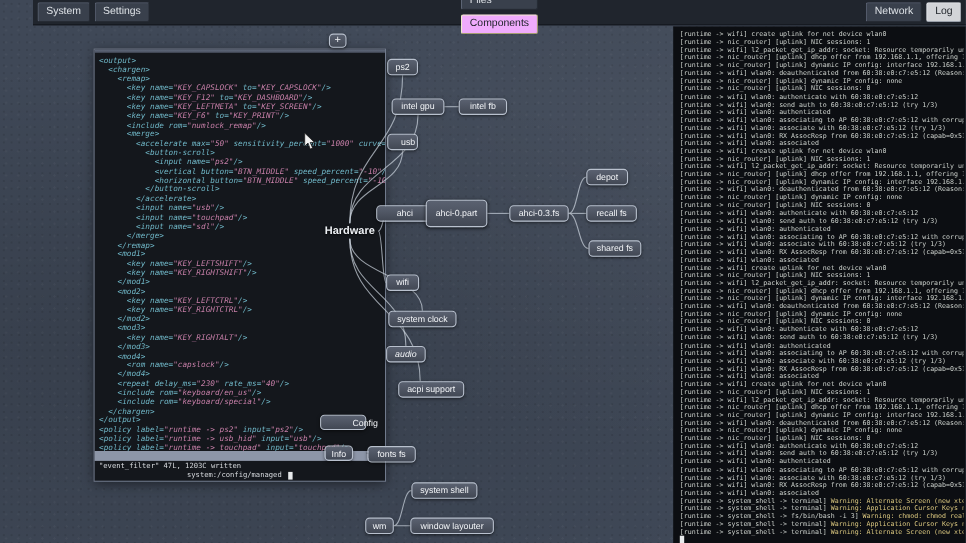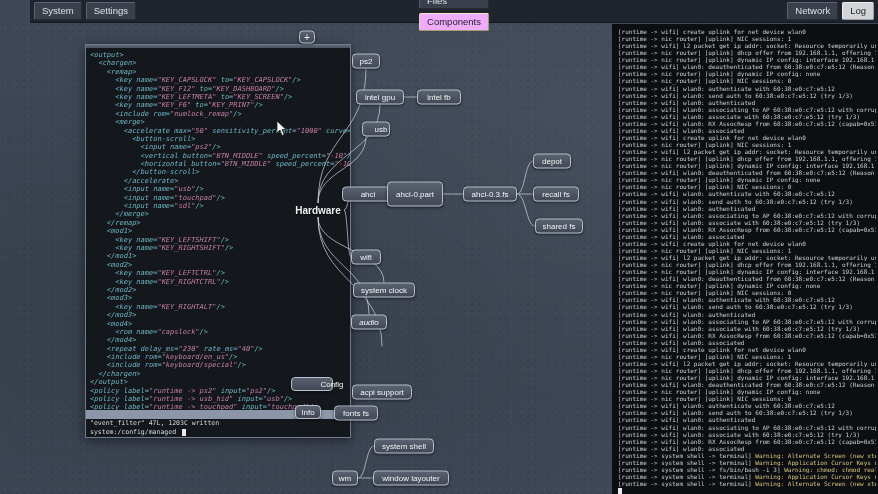--- a/index.html
+++ b/index.html
@@ -62,21 +62,21 @@
     padding:0 5px;display:flex;justify-content:flex-end;gap:16px;box-sizing:border-box;
   }
   .vim-msg{
     position:absolute;left:0;right:0;bottom:9px;height:9px;
     color:#d7dade;font-family:"DejaVu Sans Mono",monospace;font-size:6.5px;line-height:9px;
     padding:0 4px;white-space:pre;
   }
   .shell-line{
     position:absolute;left:0;right:0;bottom:0;height:9px;
     color:#d7dade;font-family:"DejaVu Sans Mono",monospace;font-size:6.5px;line-height:9px;
-    padding:0 4px;white-space:pre;
+    padding:0 4px;white-space:pre;text-align:center;
   }
   .cursor-block{display:inline-block;width:4px;height:7px;background:#e8eaec;vertical-align:middle;margin-left:2px;}
 
   
   #edges{position:absolute;inset:0;z-index:20;pointer-events:none;}
   #edges path{stroke:#cdd5e0;stroke-width:1;fill:none;opacity:.7;}
   .graph-nodes{position:absolute;inset:0;z-index:21;pointer-events:none;}
   .gnode,.glabel,.addbtn{
     position:absolute;transform:translate(-50%,-50%);
     display:flex;align-items:center;justify-content:center;
@@ -226,31 +226,31 @@
     <path d="M318,217 C318,265.75 369,265.75 369,314.5"></path>
     <path d="M318,217 C318,281.75 382,281.75 382,346.5"></path>
     <path d="M358,478 C366,478 366,446 374,446"></path>
     <path d="M358,478 C365.5,478 365.5,478 373,478"></path>
   </svg>
 <div class="graph-nodes">
     <div class="glabel" style="left: 318px; top: 210px; width: 52px; height: 14px;">Hardware</div>
     <div class="gnode" style="left: 366px; top: 61px; width: 28px; height: 15px;">ps2</div>
     <div class="gnode" style="left: 380px; top: 97px; width: 48px; height: 15px;">intel gpu</div>
     <div class="gnode" style="left: 439px; top: 97px; width: 44px; height: 15px;">intel fb</div>
-    <div class="gnode" style="left: 376px; top: 129px; width: 28px; height: 15px; padding-left: 10px;">usb</div>
+    <div class="gnode" style="left: 366px; top: 129px; width: 28px; height: 15px; padding-left: 10px;">usb</div>
     <div class="gnode" style="left: 368px; top: 194px; width: 52px; height: 15px;">ahci</div>
     <div class="gnode" style="left: 415px; top: 194px; width: 56px; height: 25px;">ahci-0.part</div>
     <div class="gnode" style="left: 490px; top: 194px; width: 54px; height: 15px;">ahci-0.3.fs</div>
     <div class="gnode" style="left: 552px; top: 161px; width: 38px; height: 15px;">depot</div>
     <div class="gnode" style="left: 556px; top: 194px; width: 46px; height: 15px;">recall fs</div>
     <div class="gnode" style="left: 559px; top: 226px; width: 48px; height: 15px;">shared fs</div>
     <div class="gnode" style="left: 366px; top: 257px; width: 30px; height: 15px;">wifi</div>
     <div class="gnode" style="left: 384px; top: 290px; width: 62px; height: 15px;">system clock</div>
     <div class="gnode" style="left: 369px; top: 322px; width: 36px; height: 15px; font-style: italic;">audio</div>
-    <div class="gnode" style="left: 382px; top: 354px; width: 60px; height: 15px; margin-top: 38px;">acpi support</div>
+    <div class="gnode" style="left: 392px; top: 354px; width: 60px; height: 15px;">acpi support</div>
     <div class="gnode" style="left: 312px; top: 384px; width: 38px; height: 14px; padding-left: 40px;">Config</div>
     <div class="gnode" style="left: 308px; top: 412px; width: 26px; height: 14px;">Info</div>
     <div class="gnode" style="left: 356px; top: 413px; width: 44px; height: 15px;">fonts fs</div>
     <div class="gnode" style="left: 404px; top: 446px; width: 60px; height: 15px;">system shell</div>
     <div class="gnode" style="left: 345px; top: 478px; width: 26px; height: 15px;">wm</div>
     <div class="gnode" style="left: 411px; top: 478px; width: 76px; height: 15px;">window layouter</div>
   </div>
 <div class="addbtn">+</div>
 
 <svg class="pointer" width="12" height="16" viewBox="0 0 12 16">

